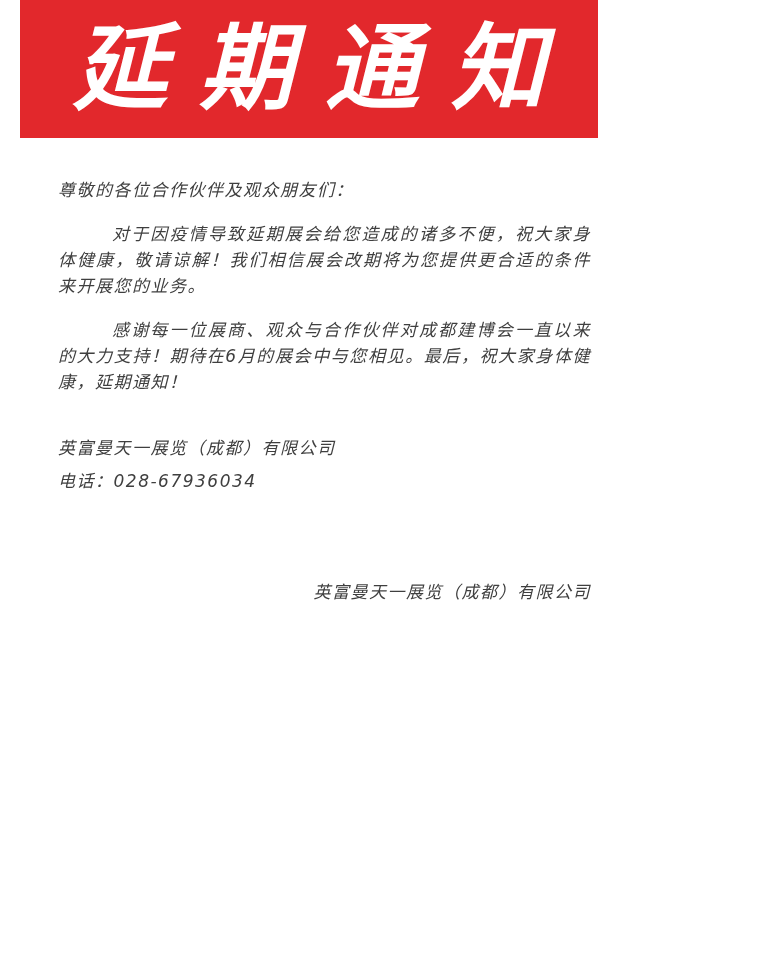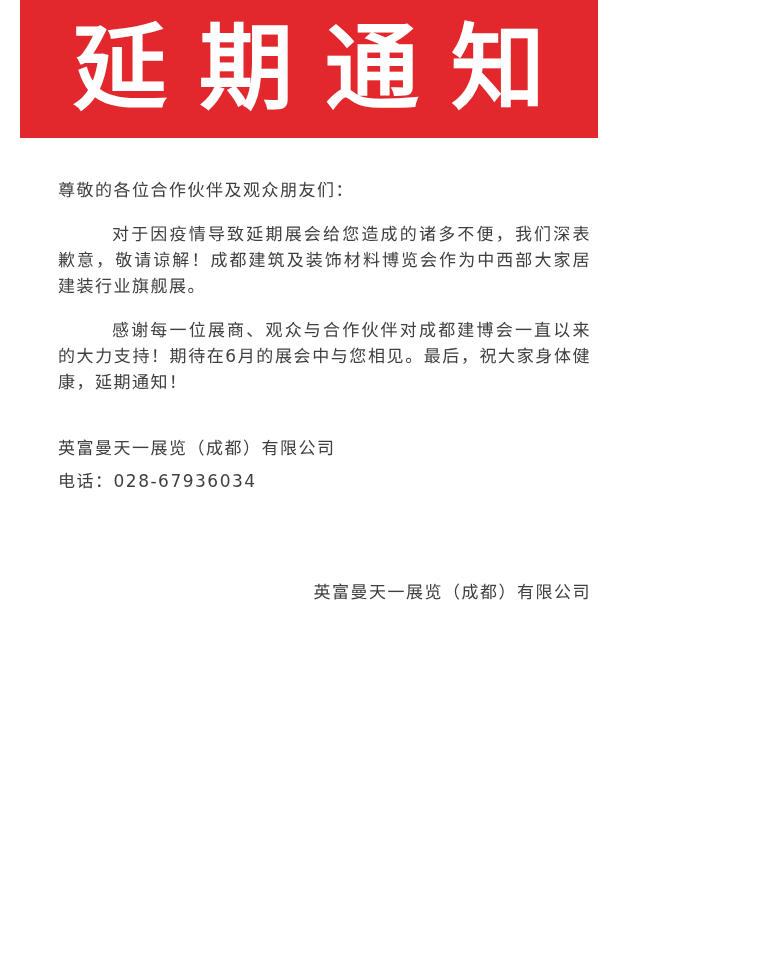--- a/index.html
+++ b/index.html
@@ -10,20 +10,21 @@
   body {
     width: 774px;
     font-family: "DejaVu Sans", "Liberation Sans", sans-serif;
   }
   .page {
     position: relative;
     width: 618px;
     height: 956px;
     overflow: hidden;
     background: #ffffff;
+    font-style: italic;
   }
   .banner {
     width: 578px;
     height: 138px;
     margin: 0 auto;
     background: #e2282c;
     display: flex;
     align-items: center;
     justify-content: center;
   }
@@ -80,21 +81,21 @@
   <header class="banner">
     <h1 class="banner-title">延期通知</h1>
   </header>
 
   <main class="letter">
 
     <p class="greeting">尊敬的各位合作伙伴及观众朋友们：</p>
 
 
 
-    <p class="para indent">对于因疫情导致延期展会给您造成的诸多不便，我们深表歉意，敬请谅解！成都建筑及装饰材料博览会作为中西部大家居建装行业旗舰展。</p>
+    <p class="para indent">对于因疫情导致延期展会给您造成的诸多不便，祝大家身体健康，敬请谅解！我们相信展会改期将为您提供更合适的条件来开展您的业务。</p>
 
 
     <p class="para indent">感谢每一位展商、观众与合作伙伴对成都建博会一直以来的大力支持！期待在6月的展会中与您相见。最后，祝大家身体健康，延期通知！</p>
 
 
     <div class="contact">
       <p>英富曼天一展览（成都）有限公司</p>
       <p>电话：028-67936034</p>
     </div>
 

